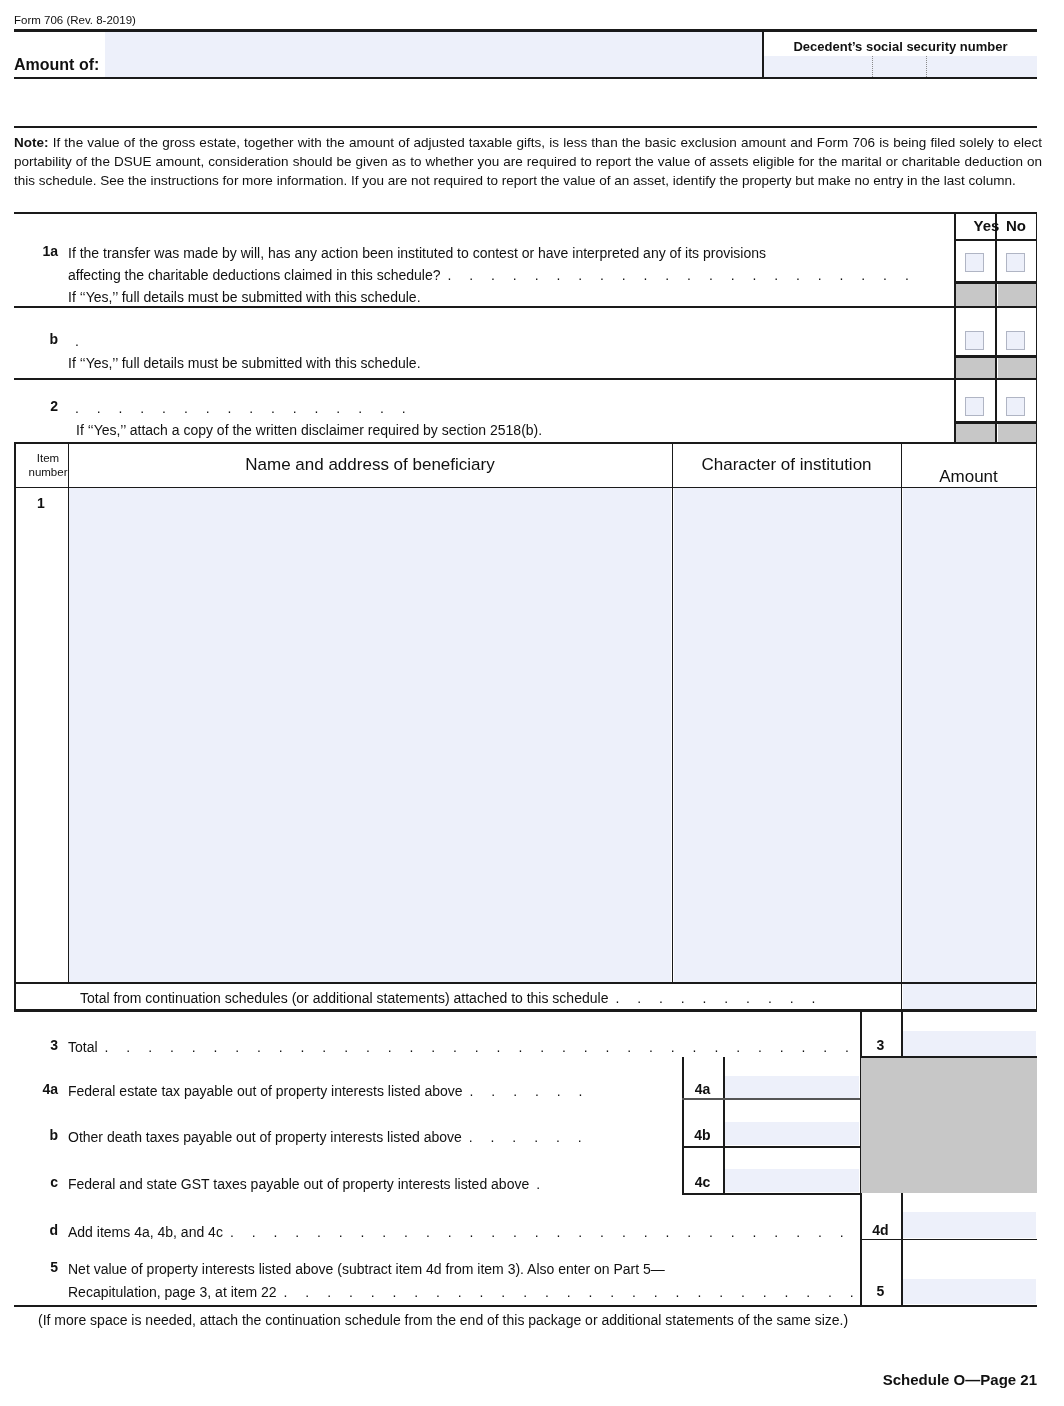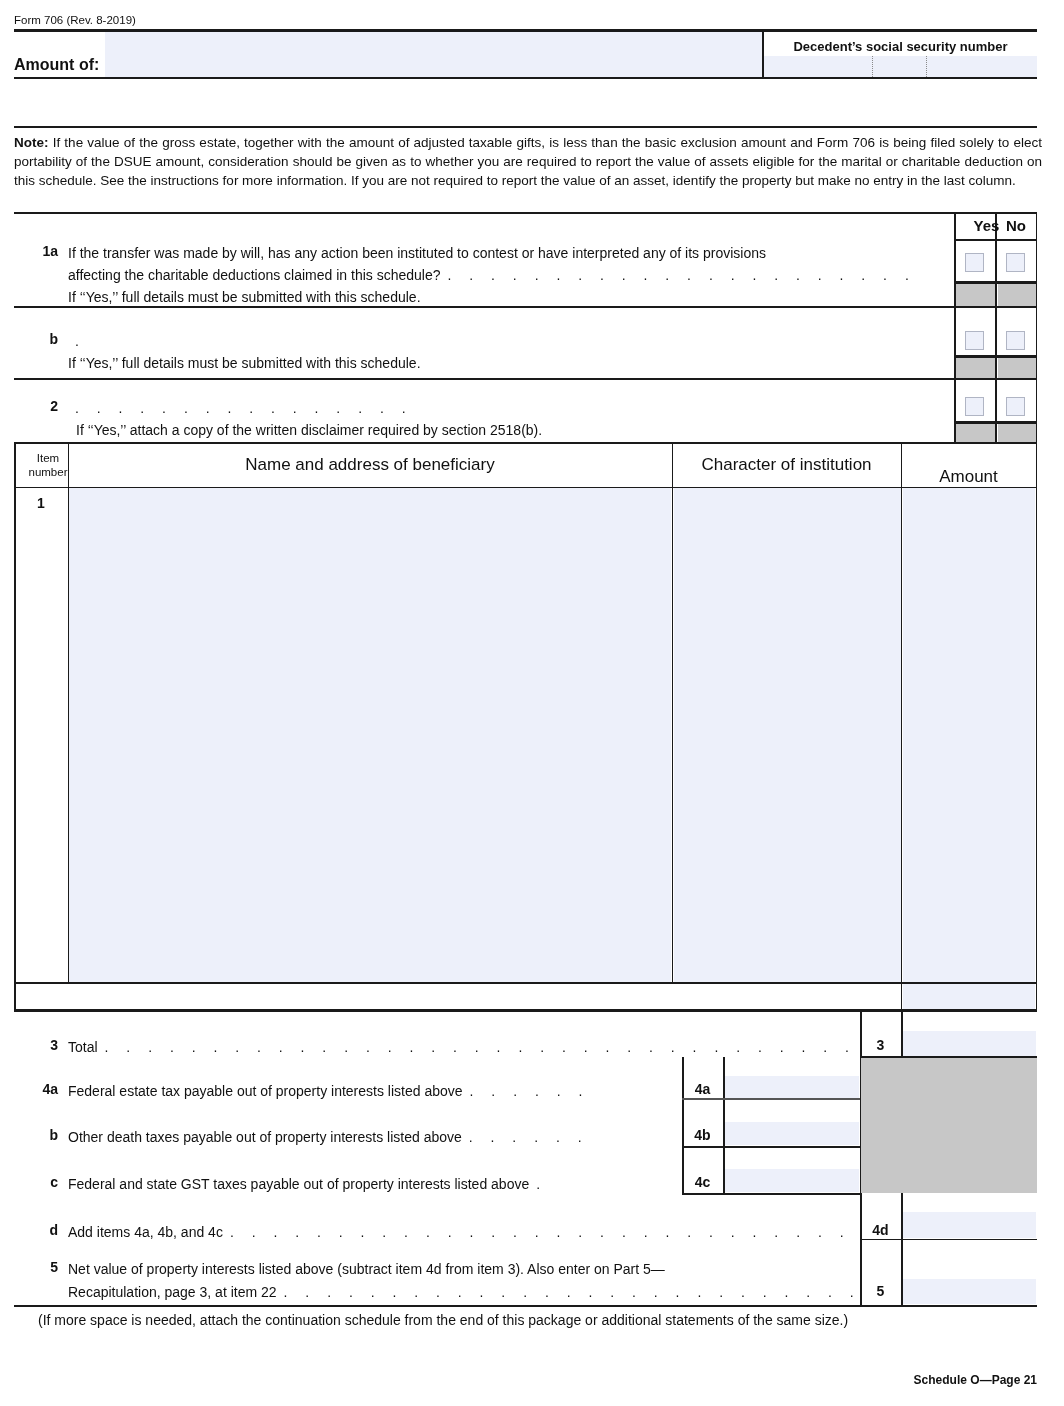--- a/index.html
+++ b/index.html
@@ -98,20 +98,24 @@
   <div class="hdr" style="left:68px;top:458px;width:604px;">Name and address of beneficiary</div>
   <div class="hdr" style="left:672px;top:458px;width:229px;">Character of institution</div>
   <div class="hdr" style="left:901px;top:458px;width:135px;margin-top:12px;">Amount</div>
 
   <div class="bluefield" style="left:69px;top:488px;width:602px;height:494px;"></div>
   <div class="bluefield" style="left:673.5px;top:488px;width:227px;height:494px;"></div>
   <div class="bluefield" style="left:902.5px;top:488px;width:132.5px;height:494px;"></div>
   <div class="txt center" style="left:14px;top:493px;width:54px;font-weight:bold;">1</div>
 
   <div class="rule" style="left:14px;top:982px;width:1023px;height:1.5px;"></div>
+  <div class="leader-row" style="left:80px;top:988px;width:805px;">
+    <span class="t">Total from continuation schedules (or additional statements) attached to this schedule</span>
+    <span class="leader">. . . . . . . . . .</span>
+  </div>
   <div class="bluefield" style="left:902.5px;top:984px;width:132.5px;height:25px;"></div>
   <div class="rule" style="left:14px;top:1009px;width:1023px;height:2.5px;"></div>
 
   <div class="vline" style="left:860px;top:1011.5px;width:1.5px;height:295px;"></div>
   <div class="vline" style="left:901px;top:1011.5px;width:1.5px;height:295px;"></div>
   <div class="grayfill" style="left:861px;top:1057px;width:176px;height:136px;"></div>
 
   <div class="num" style="top:1037px;">3</div>
   <div class="leader-row" style="left:68px;top:1037px;width:790px;">
     <span class="t">Total</span>
@@ -165,15 +169,15 @@
   <div class="leader-row" style="left:68px;top:1282px;width:790px;">
     <span class="t">Recapitulation, page 3, at item 22</span>
     <span class="leader">. . . . . . . . . . . . . . . . . . . . . . . . . . . .</span>
   </div>
   <div class="boxlabel" style="left:860px;top:1283px;width:41px;">5</div>
   <div class="bluefield" style="left:902.5px;top:1279px;width:133px;height:25px;"></div>
 
   <div class="rule" style="left:14px;top:1304.5px;width:1023px;height:2.5px;"></div>
   <div class="txt" style="left:14px;top:1310px;margin-left:24px;">(If more space is needed, attach the continuation schedule from the end of this package or additional statements of the same size.)</div>
 
-  <div class="txt" style="left:637px;top:1370px;width:400px;text-align:right;font-weight:bold;font-size:12px;">Schedule O—Page 21</div>
+  <div class="txt" style="left:637px;top:1370px;width:400px;text-align:right;font-weight:bold;font-size:15px;">Schedule O—Page 21</div>
 
 </div>
 
 </body></html>

